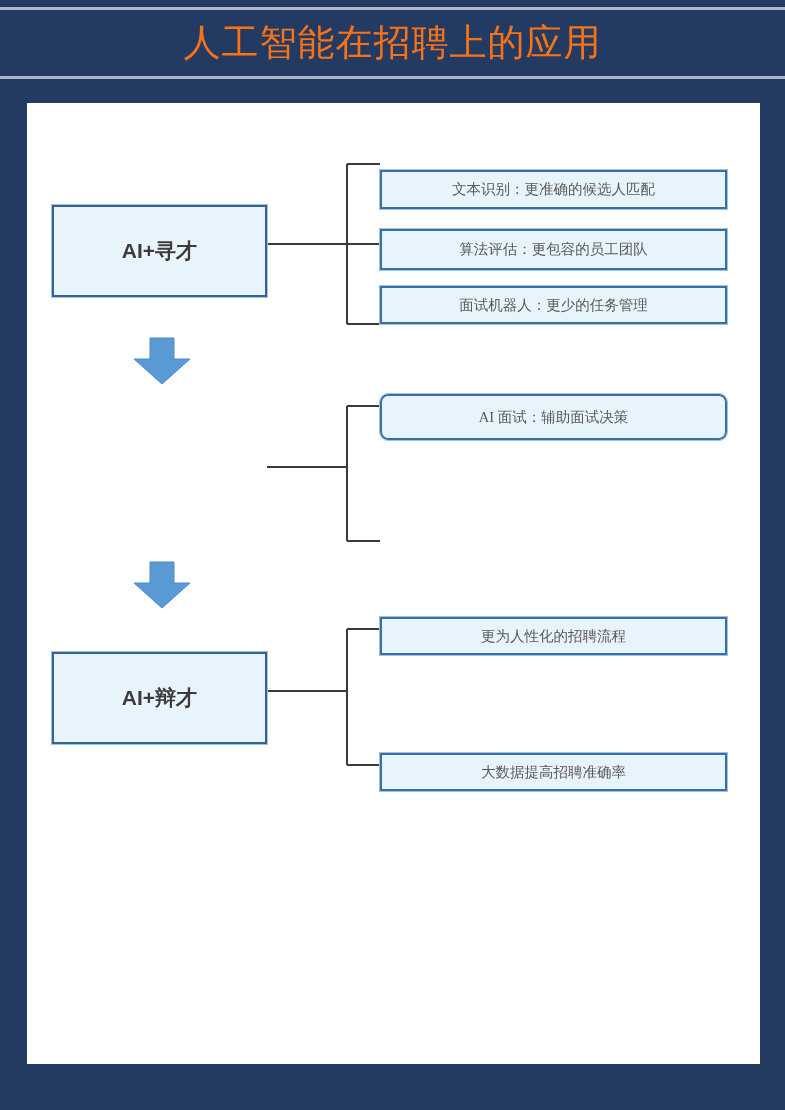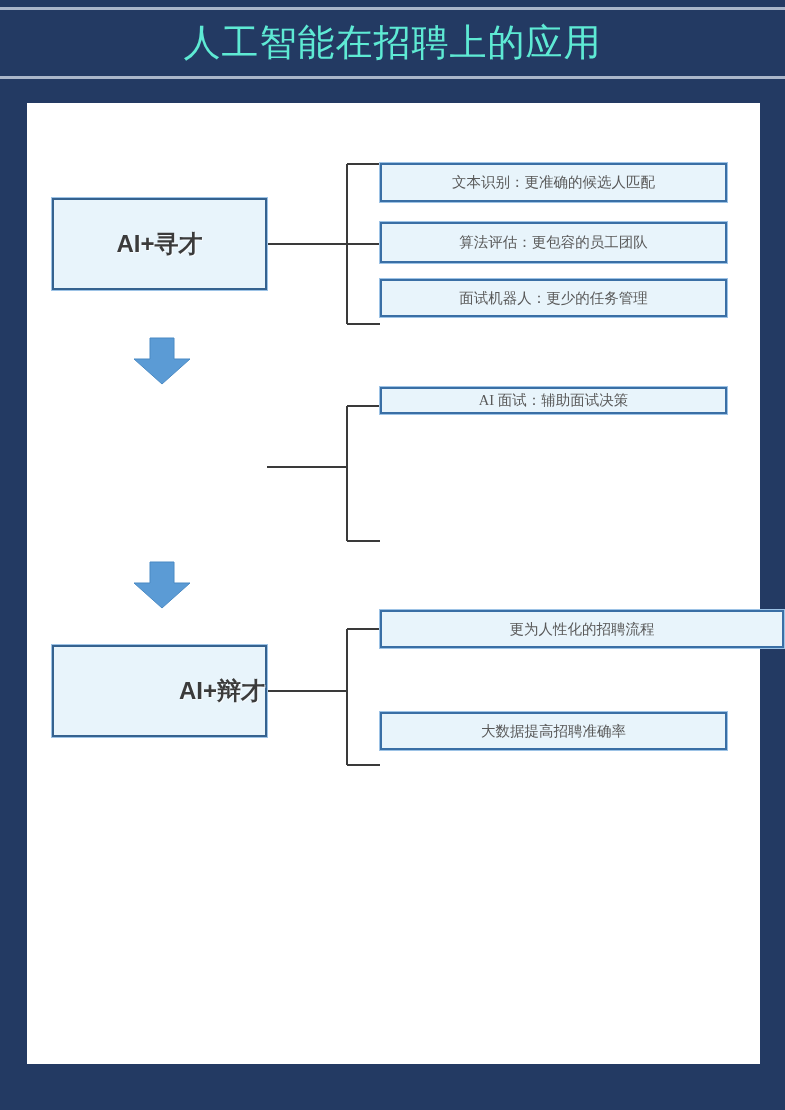--- a/index.html
+++ b/index.html
@@ -38,21 +38,21 @@
     position: absolute;
     left: 0;
     top: 10px;
     width: 785px;
     height: 66px;
     display: flex;
     align-items: center;
     justify-content: center;
   }
   #title-text {
-    color: #5eead4;
+    color: #f97316;
     font-family: "Liberation Serif", "DejaVu Serif", serif;
     font-size: 37px;
     font-weight: 400;
     letter-spacing: 1px;
     white-space: nowrap;
   }
 
   
   #card {
     position: absolute;
@@ -76,29 +76,30 @@
   .node {
     position: absolute;
     box-sizing: border-box;
     background: #e8f4fb;
     border: 2px solid #3a6fa5;
     outline: 1px solid #9dc3e6;
     display: flex;
     align-items: center;
     justify-content: center;
     text-align: center;
+    margin-top: 7px;
   }
 
   .node-main {
     border: 2px solid #35628f;
     box-shadow: 1px 1px 0 #7f9fc0;
   }
   .node-main .node-label {
     font-family: "Liberation Sans", sans-serif;
-    font-size: 24px;
+    font-size: 21px;
     font-weight: bold;
     color: #3b3b3b;
     text-shadow: 1px 1px 0 rgba(255,255,255,0.65);
     white-space: nowrap;
   }
 
   .node-sub .node-label {
     font-family: "Liberation Serif", "DejaVu Serif", serif;
     font-size: 14.5px;
     font-weight: 400;
@@ -179,36 +180,36 @@
 
       <div class="node node-sub" style="left:353px; top:176px; width:347px; height:38px;">
         <span class="node-label">面试机器人：更少的任务管理</span>
       </div>
 
       <svg class="arrow" style="left:106px; top:234px;" viewBox="0 0 58 48">
         <polygon points="17,1 41,1 41,22 57,22 29,47 1,22 17,22" fill="#5b9bd5" stroke="#4a8ac4" stroke-width="1" stroke-linejoin="round"></polygon>
       </svg>
 
 
-      <div class="node node-sub" style="left:353px; top:284px; width:347px; height:27px;">
+      <div class="node node-sub" style="left:353px; top:284px; width:347px; height:46px;border-radius:8px;">
         <span class="node-label">AI 面试：辅助面试决策</span>
       </div>
 
 
       <svg class="arrow" style="left:106px; top:458px;" viewBox="0 0 58 48">
         <polygon points="17,1 41,1 41,22 57,22 29,47 1,22 17,22" fill="#5b9bd5" stroke="#4a8ac4" stroke-width="1" stroke-linejoin="round"></polygon>
       </svg>
 
-      <div class="node node-main" style="left:25px; top:542px; width:215px; height:92px;justify-content:flex-end;">
+      <div class="node node-main" style="left:25px; top:542px; width:215px; height:92px;">
         <span class="node-label">AI+辩才</span>
       </div>
 
-      <div class="node node-sub" style="left:353px; top:507px; width:404px; height:38px;">
+      <div class="node node-sub" style="left:353px; top:507px; width:347px; height:38px;">
         <span class="node-label">更为人性化的招聘流程</span>
       </div>
 
-      <div class="node node-sub" style="left:353px; top:609px; width:347px; height:38px;">
+      <div class="node node-sub" style="left:353px; top:643px; width:347px; height:38px;">
         <span class="node-label">大数据提高招聘准确率</span>
       </div>
 
     </div>
   </div>
 </div>
 
 </body></html>

